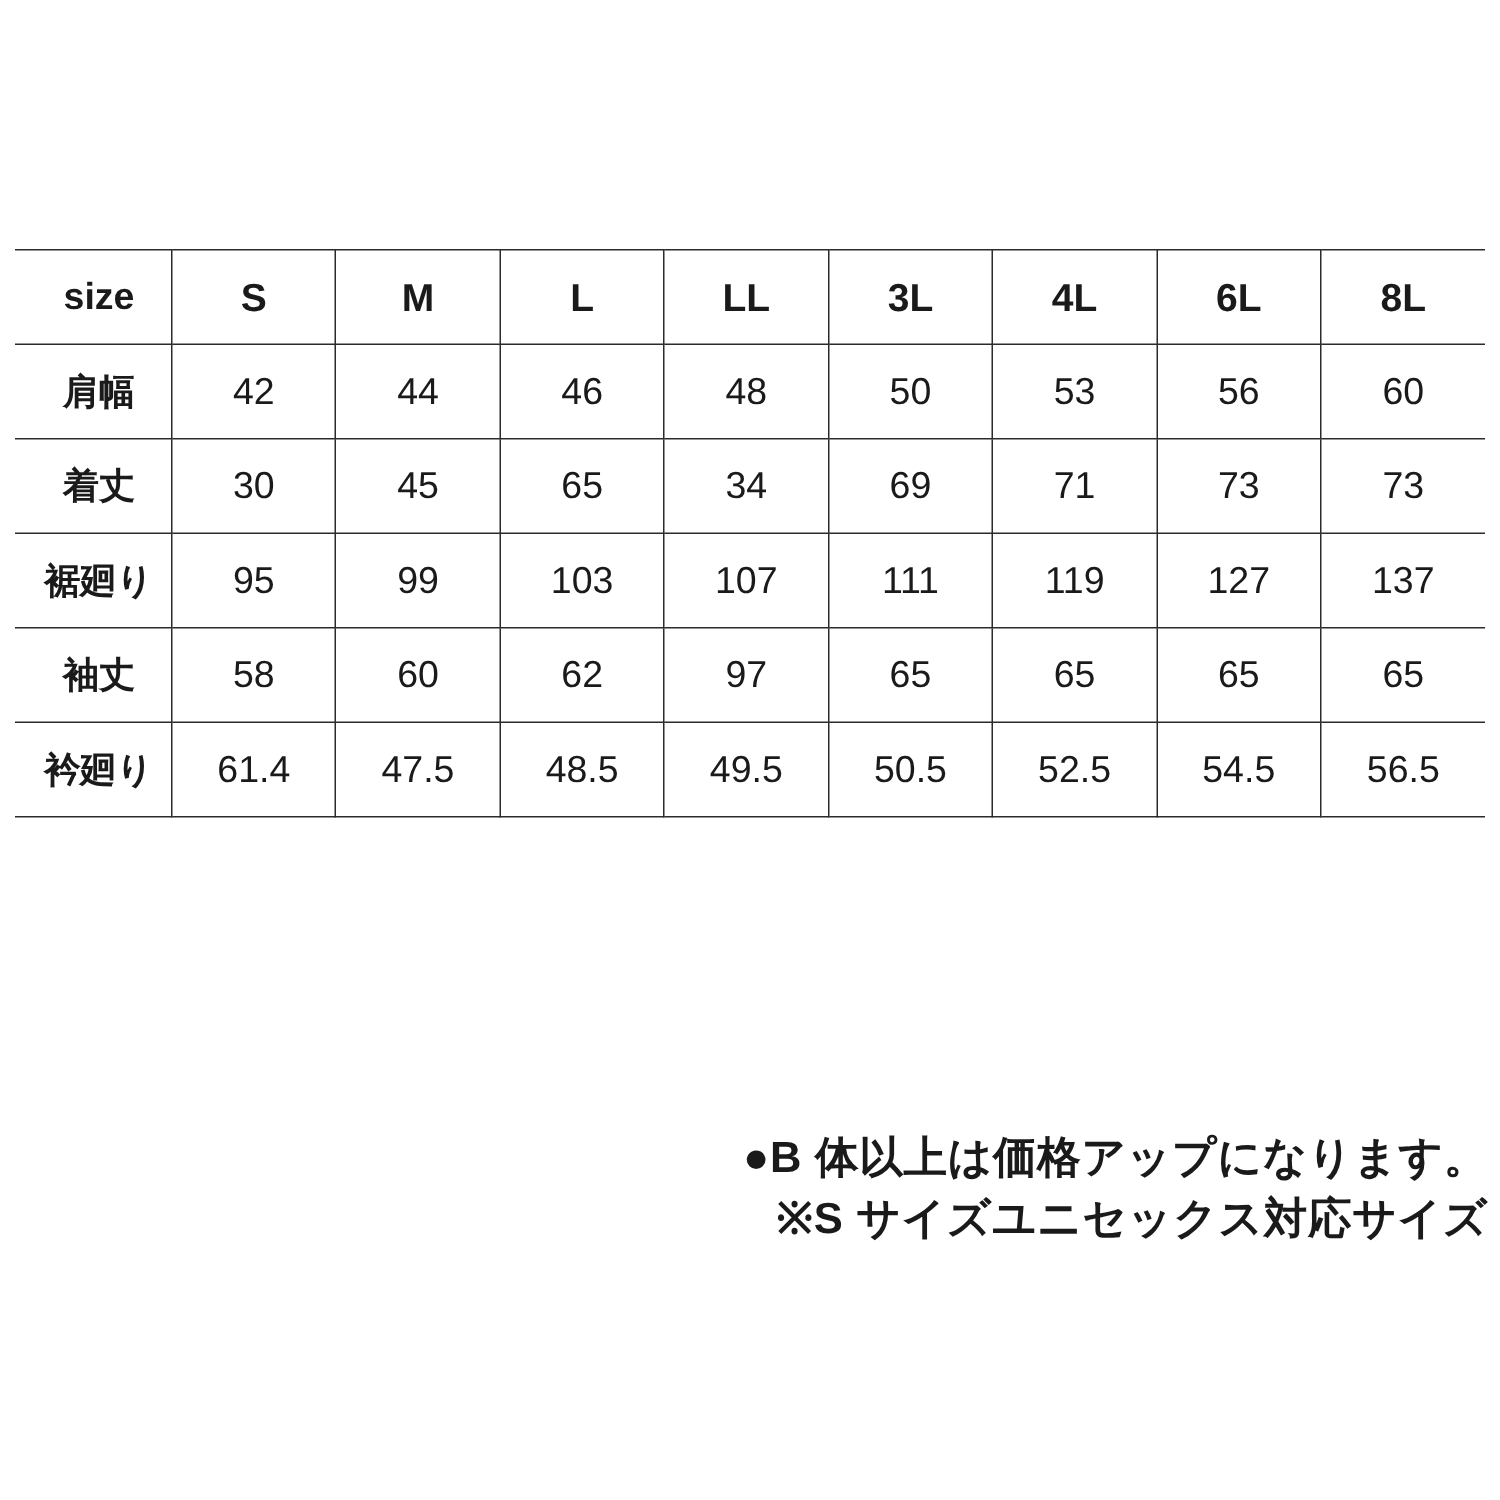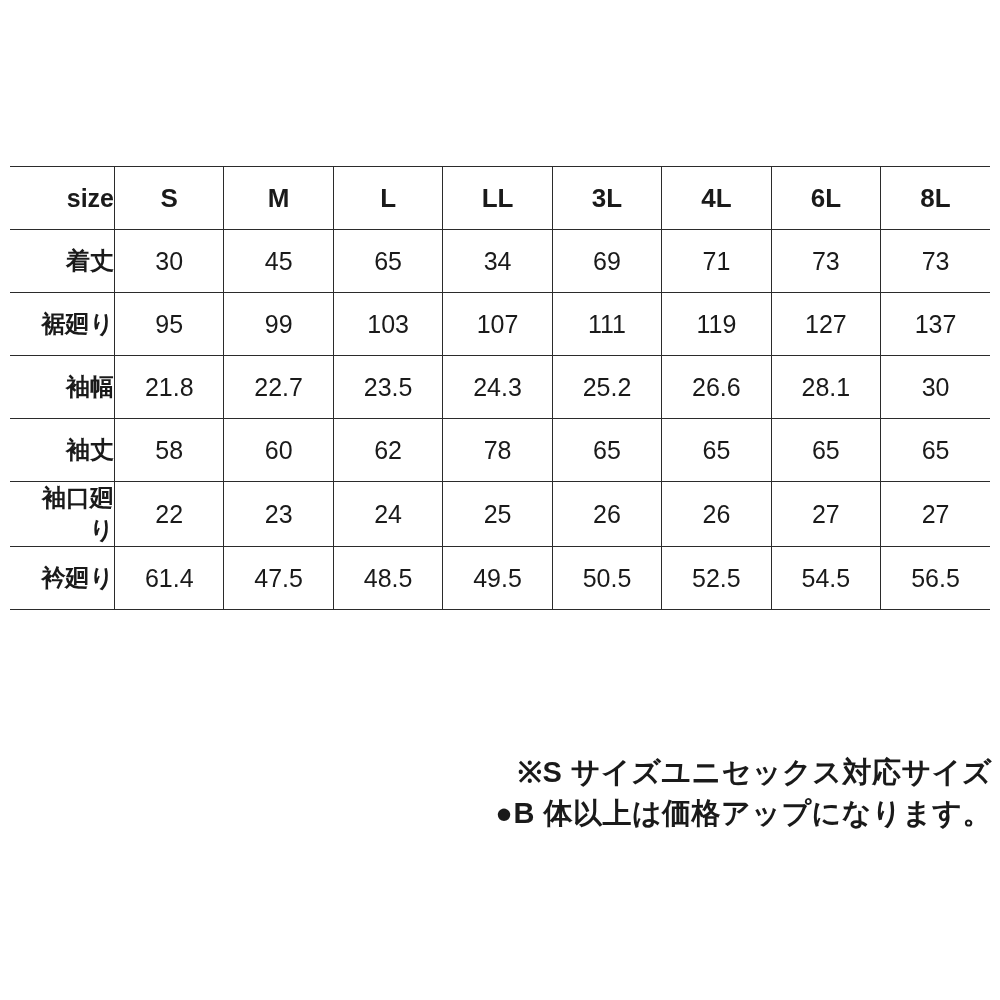--- a/index.html
+++ b/index.html
@@ -40,21 +40,21 @@
     text-align: center;
     vertical-align: middle;
     font-weight: bold;
     font-size: 25px;
     padding: 0;
   }
   table.size-table th.row-head,
   table.size-table td.row-head {
     width: 96px;
     font-size: 24px;
-    text-align: right;
+    text-align: center;
     padding-left: 8px;
     letter-spacing: 0px;
     border-left: none;
   }
   table.size-table tr td:last-child,
   table.size-table tr th:last-child {
     border-right: none;
   }
   table.size-table thead th {
     font-size: 26px;
@@ -97,20 +97,31 @@
           <th>L</th>
           <th>LL</th>
           <th>3L</th>
           <th>4L</th>
           <th>6L</th>
           <th>8L</th>
         </tr>
       </thead>
       <tbody>
         <tr>
+          <td class="row-head">肩幅</td>
+          <td class="val">42</td>
+          <td class="val">44</td>
+          <td class="val">46</td>
+          <td class="val">48</td>
+          <td class="val">50</td>
+          <td class="val">53</td>
+          <td class="val">56</td>
+          <td class="val">60</td>
+        </tr>
+        <tr>
           <td class="row-head">着丈</td>
           <td class="val">30</td>
           <td class="val">45</td>
           <td class="val">65</td>
           <td class="val">34</td>
           <td class="val">69</td>
           <td class="val">71</td>
           <td class="val">73</td>
           <td class="val">73</td>
         </tr>
@@ -119,65 +130,43 @@
           <td class="val">95</td>
           <td class="val">99</td>
           <td class="val">103</td>
           <td class="val">107</td>
           <td class="val">111</td>
           <td class="val">119</td>
           <td class="val">127</td>
           <td class="val">137</td>
         </tr>
         <tr>
-          <td class="row-head">袖幅</td>
-          <td class="val">21.8</td>
-          <td class="val">22.7</td>
-          <td class="val">23.5</td>
-          <td class="val">24.3</td>
-          <td class="val">25.2</td>
-          <td class="val">26.6</td>
-          <td class="val">28.1</td>
-          <td class="val">30</td>
-        </tr>
-        <tr>
           <td class="row-head">袖丈</td>
           <td class="val">58</td>
           <td class="val">60</td>
           <td class="val">62</td>
-          <td class="val">78</td>
+          <td class="val">97</td>
           <td class="val">65</td>
           <td class="val">65</td>
           <td class="val">65</td>
           <td class="val">65</td>
-        </tr>
-        <tr>
-          <td class="row-head">袖口廻り</td>
-          <td class="val">22</td>
-          <td class="val">23</td>
-          <td class="val">24</td>
-          <td class="val">25</td>
-          <td class="val">26</td>
-          <td class="val">26</td>
-          <td class="val">27</td>
-          <td class="val">27</td>
         </tr>
         <tr>
           <td class="row-head">衿廻り</td>
           <td class="val">61.4</td>
           <td class="val">47.5</td>
           <td class="val">48.5</td>
           <td class="val">49.5</td>
           <td class="val">50.5</td>
           <td class="val">52.5</td>
           <td class="val">54.5</td>
           <td class="val">56.5</td>
         </tr>
       </tbody>
     </table>
   </div>
 
   <div class="notes">
+    <div class="note-line">●B 体以上は価格アップになります。</div>
     <div class="note-line">※S サイズユニセックス対応サイズ</div>
-    <div class="note-line">●B 体以上は価格アップになります。</div>
   </div>
 
 </div>
 
 </body></html>

